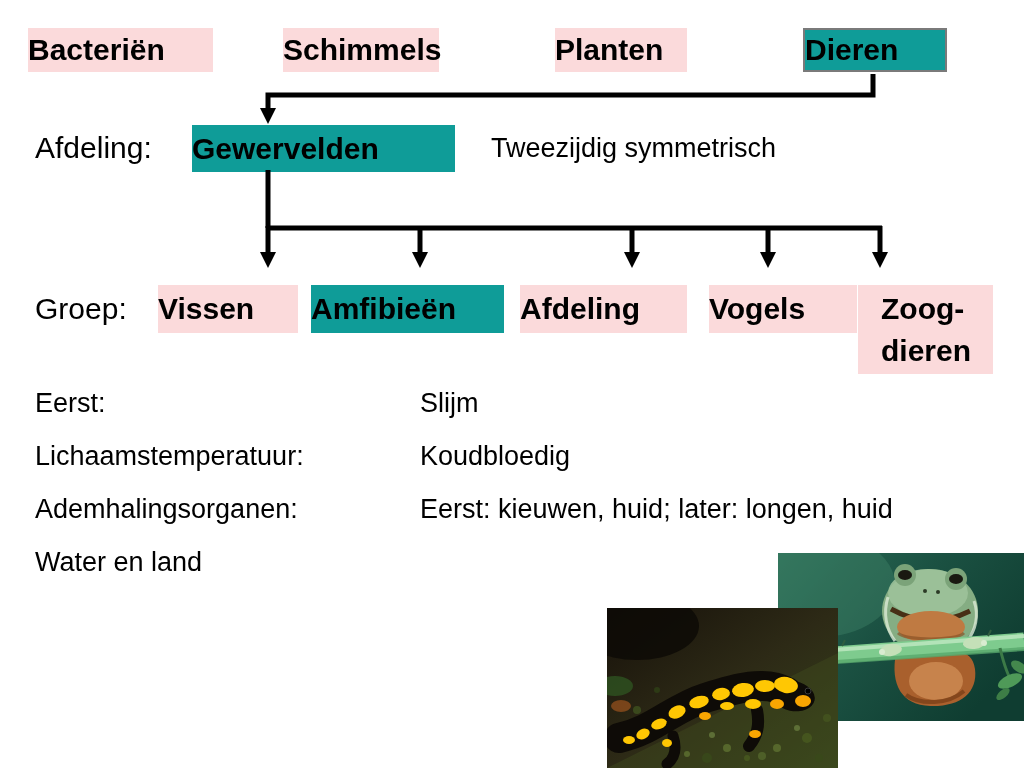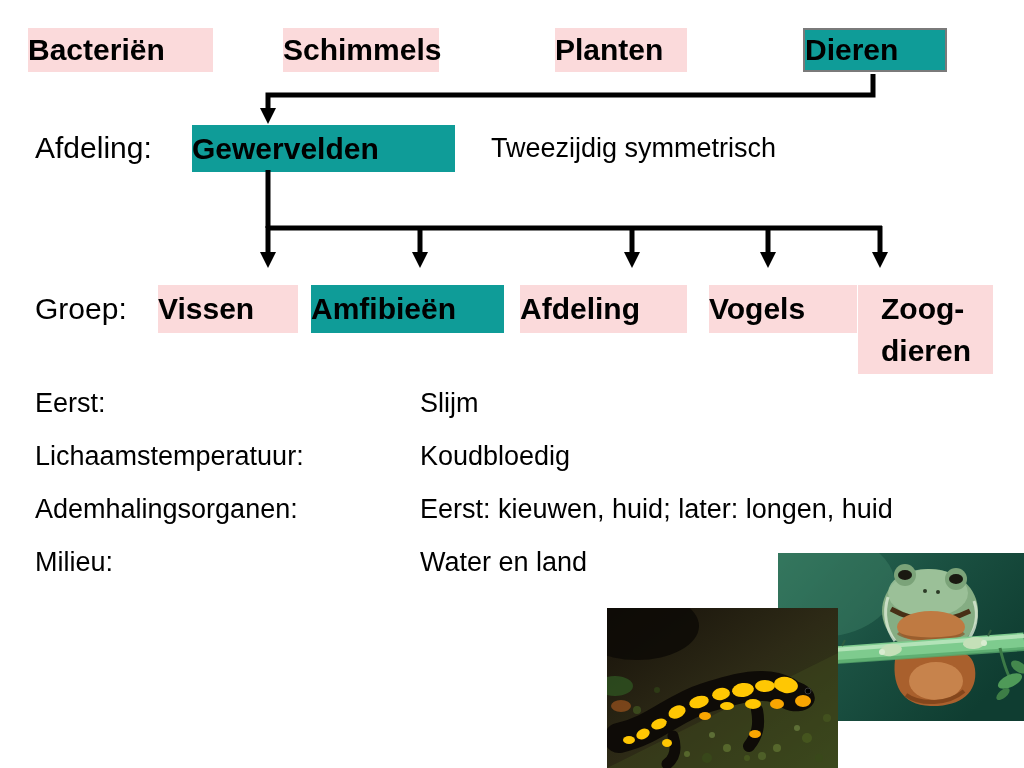--- a/index.html
+++ b/index.html
@@ -79,21 +79,20 @@
     </div>
     <div class="attr-row">
       <div class="attr-label">Lichaamstemperatuur:</div>
       <div class="attr-value">Koudbloedig</div>
     </div>
     <div class="attr-row">
       <div class="attr-label">Ademhalingsorganen:</div>
       <div class="attr-value">Eerst: kieuwen, huid; later: longen, huid</div>
     </div>
     <div class="attr-row">
-      <div class="attr-label">Milieu:</div>
       <div class="attr-value">Water en land</div>
     </div>
   </div>
 
   <svg class="photo frog" width="246" height="168" viewBox="0 0 246 168">
     <defs>
       <linearGradient id="frogbg" x1="0" y1="0" x2="1" y2="0.6">
         <stop offset="0" stop-color="#2c6f58"></stop>
         <stop offset="0.5" stop-color="#1b5142"></stop>
         <stop offset="1" stop-color="#0f3d31"></stop>

